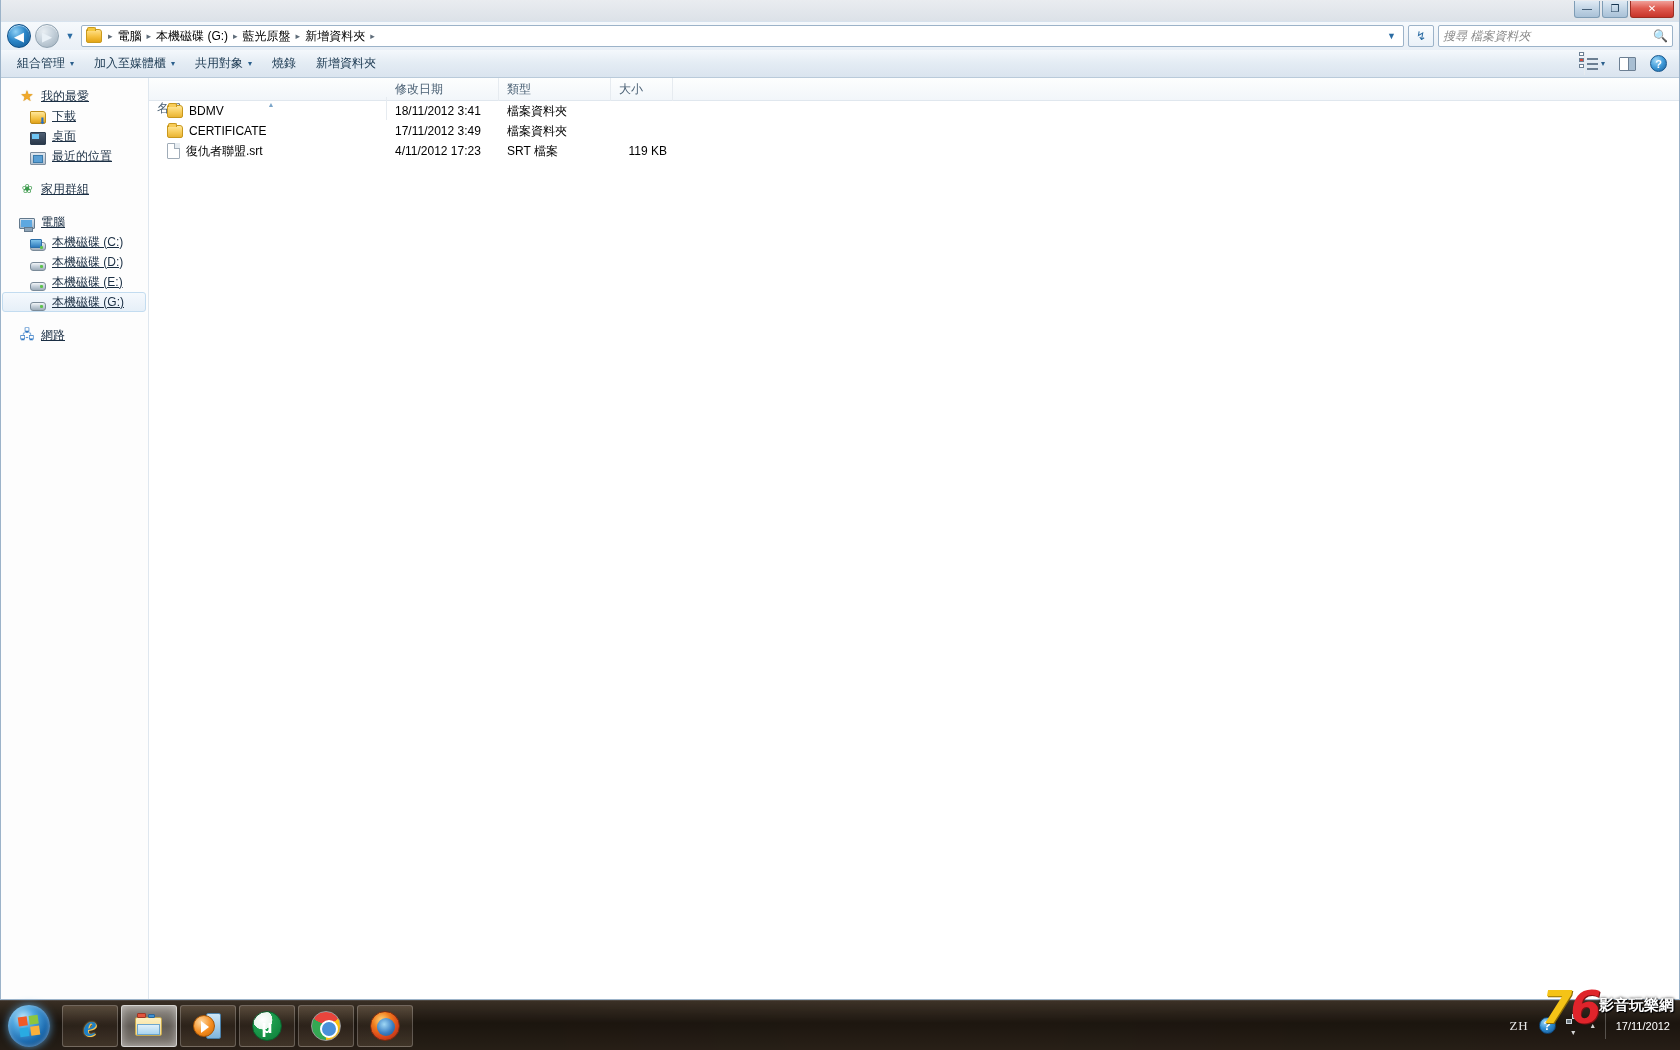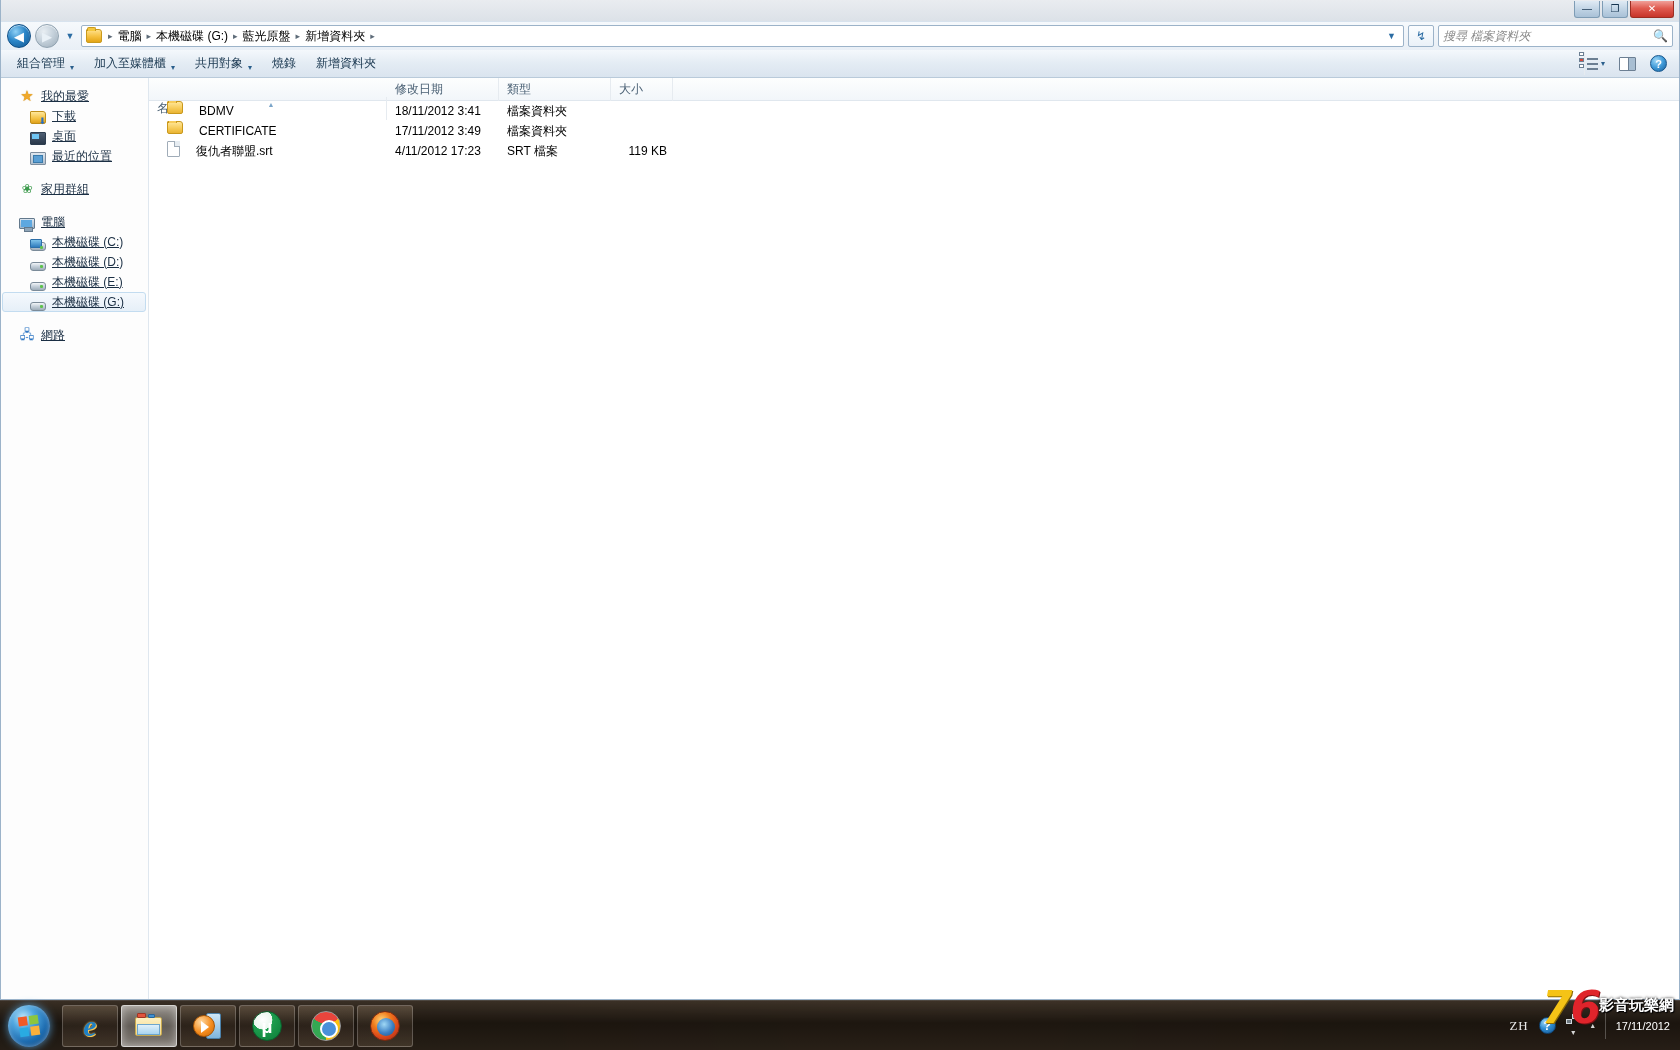--- a/index.html
+++ b/index.html
@@ -137,21 +137,21 @@
 
   
   .toolbar {
     height: 28px;
     display: flex; align-items: center;
     padding: 0 6px;
     background: linear-gradient(180deg,#f4f8fc 0%,#e4ecf4 48%,#dae4ef 100%);
     border-bottom: 1px solid #b9cada;
     font-size: 12px; color: #18364f;
   }
-  .tbitem { padding: 3px 10px; display: flex; align-items: flex-end; gap: 5px; white-space: nowrap; }
+  .tbitem { padding: 3px 10px; display: flex; align-items: center; gap: 5px; white-space: nowrap; }
   .tbcaret { font-size: 8px; color: #2b5f8c; }
   .tbright { margin-left: auto; display: flex; align-items: center; gap: 2px; }
   .tbicon-btn { padding: 3px 6px; display: flex; align-items: center; gap: 3px; }
 
   
   .view-ico { display: flex; align-items: center; gap: 2px; }
   .view-ico .col {
     display: flex; flex-direction: column; gap: 2px;
   }
   .view-ico .sq { width: 5px; height: 4px; border: 1px solid #6c7f93; background: #fff; }
@@ -284,21 +284,21 @@
   .col.c-name { width: 238px; margin-top: 39px; }
   .col.c-date { width: 112px; }
   .col.c-type { width: 112px; }
   .col.c-size { width: 62px; }
 
   .filerow {
     height: 20px; display: flex; align-items: center;
     font-size: 12px; color: #000;
   }
   .filerow .cell { height: 20px; line-height: 20px; padding-left: 8px; white-space: nowrap; overflow:hidden;}
-  .filerow .cell.c-name { width: 238px; display: flex; align-items: flex-start; gap: 16px; padding-left: 18px;}
+  .filerow .cell.c-name { width: 238px; display: flex; align-items: center; gap: 6px; padding-left: 18px;}
   .filerow .cell.c-date { width: 112px; }
   .filerow .cell.c-type { width: 112px; }
   .filerow .cell.c-size { width: 62px; text-align: right; padding-left:0; padding-right: 6px; }
 
   .f-folder {
     width: 16px; height: 13px; flex: none; position: relative;
     background: linear-gradient(180deg,#ffe79a 0%,#f7cc5a 55%,#e9b433 100%);
     border: 1px solid #c9981d; border-radius: 1px 3px 2px 2px;
   }
   .f-folder::before{

